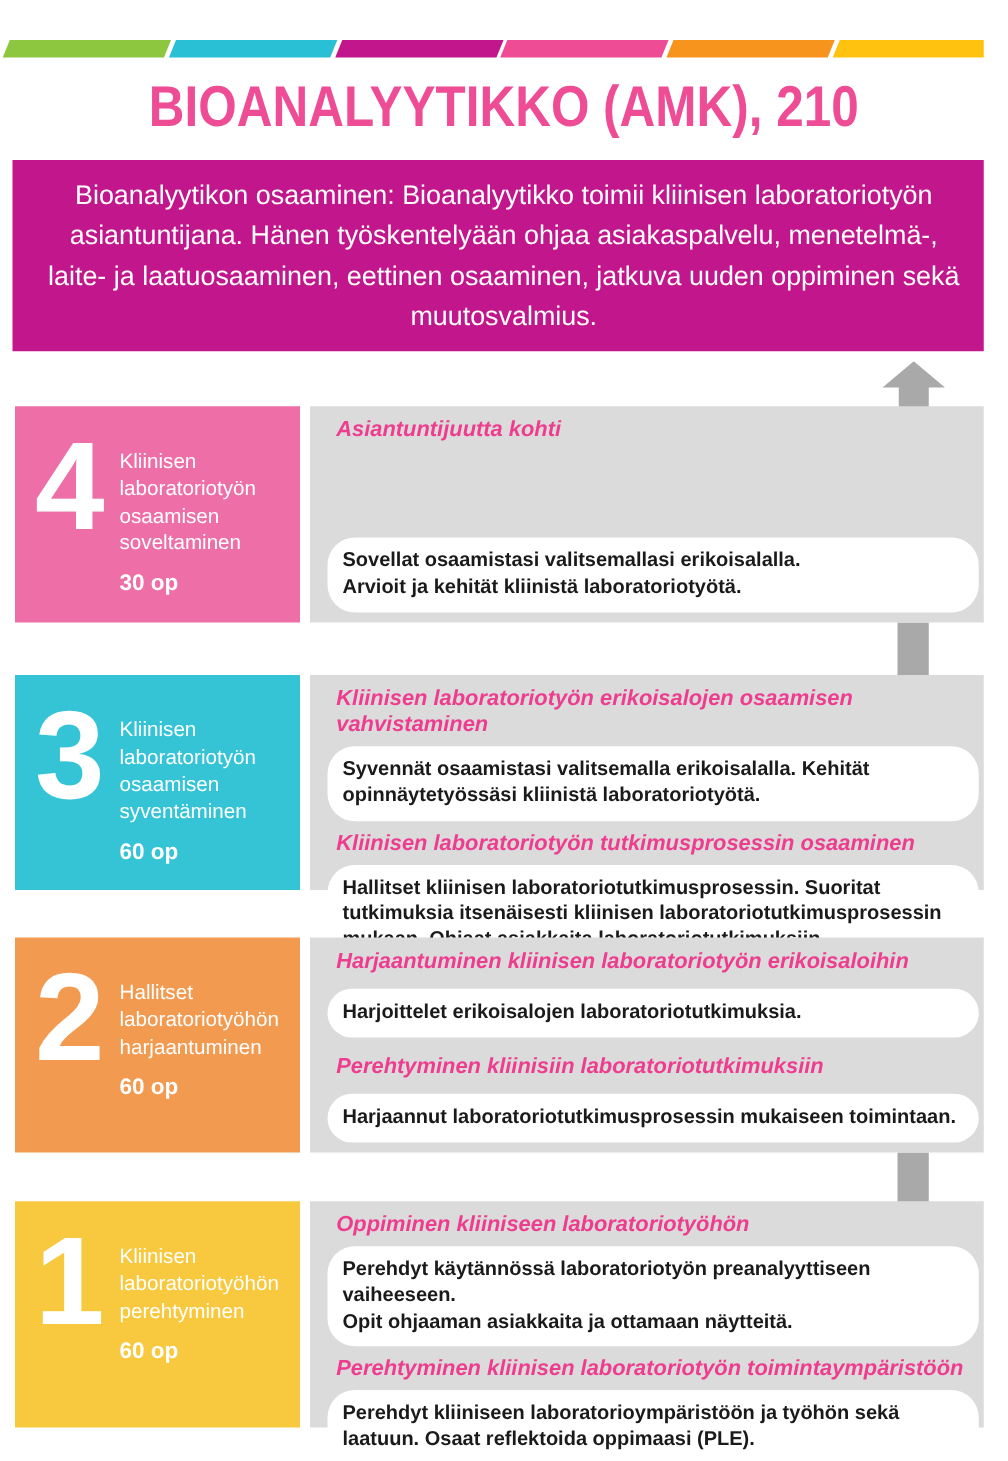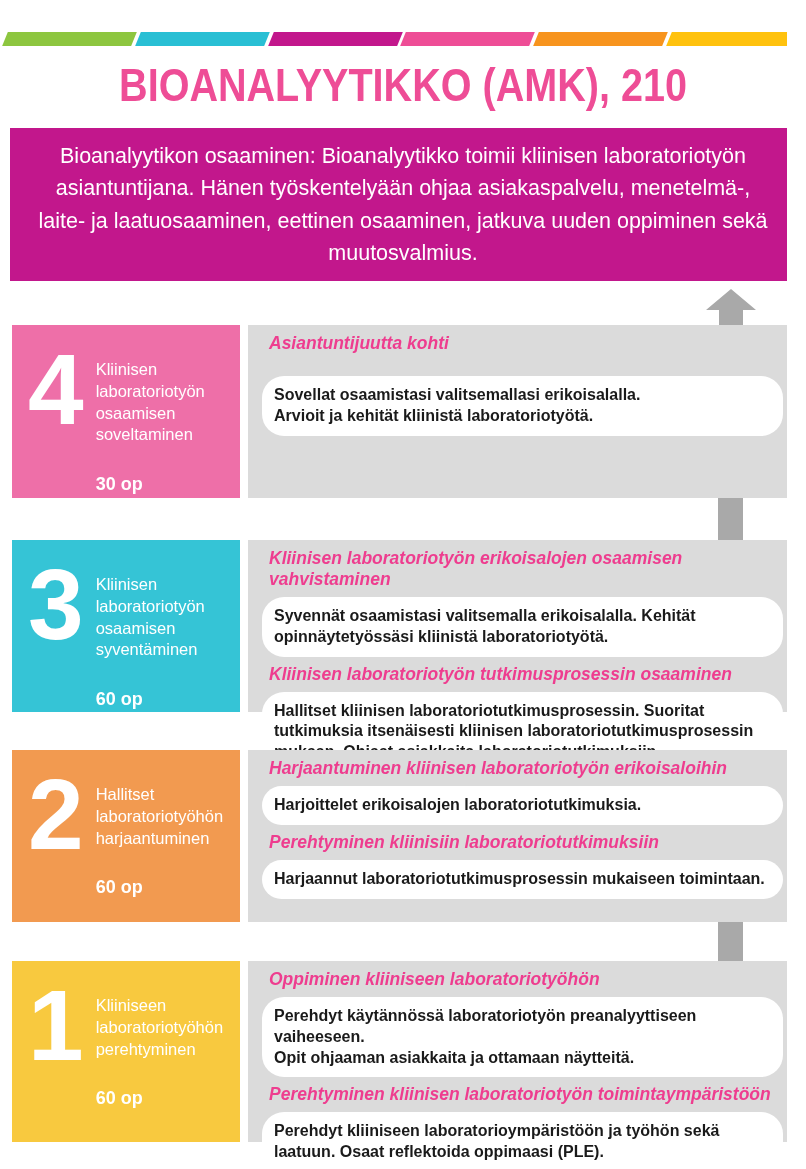--- a/index.html
+++ b/index.html
@@ -20,24 +20,24 @@
           color:#fff;display:flex;align-items:center;justify-content:flex-end;box-sizing:border-box;
           padding:16px 28px;text-align:center;font-size:21.5px;line-height:1.5;}
 
   
   .row{position:absolute;left:0;width:806px;}
   .block{position:absolute;left:12px;top:0;bottom:0;width:228px;box-sizing:border-box;
          display:flex;padding:24px 10px 0 16px;color:#fff;}
   .num{font-size:100px;font-weight:bold;line-height:.80;letter-spacing:-2px;}
   .blockcol{margin-left:14px;padding-top:10px;width:150px;}
   .blocktitle{font-weight:normal;font-size:16.5px;line-height:1.32;}
-  .credits{font-weight:bold;font-size:18px;margin-top:28px;}
+  .credits{font-weight:bold;font-size:18px;margin-top:10px;}
 
   .graybox{position:absolute;left:248px;top:0;bottom:0;width:549px;background:#DBDBDB;
-           box-sizing:border-box;display:flex;flex-direction:column;justify-content:flex-start;
+           box-sizing:border-box;display:flex;flex-direction:column;justify-content:space-between;
            padding:8px 14px;gap:7px;}
   .graybox.single{gap:22px;}
   .sec-heading{color:#EE3D8F;font-weight:bold;font-style:italic;font-size:17.5px;padding-left:7px;}
   .whitebox{background:#fff;color:#1a1a1a;font-weight:bold;font-size:16px;line-height:1.3;
             padding:9px 12px;white-space:pre-line;border-radius:22px;}
 
   
   .connector{position:absolute;left:718px;width:25px;background:#A9A9A9;}
   .flow-arrow{position:absolute;left:706px;top:289px;width:50px;height:37px;}
 </style>
@@ -113,21 +113,21 @@
       <div class="whitebox">Harjoittelet erikoisalojen laboratoriotutkimuksia.</div>
       <div class="sec-heading">Perehtyminen kliinisiin laboratoriotutkimuksiin</div>
       <div class="whitebox">Harjaannut laboratoriotutkimusprosessin mukaiseen toimintaan.</div>
     </div>
   </section>
 
   <section class="row" style="top:961px;height:181px;">
     <div class="block" style="background-color: rgb(248, 201, 63);">
       <div class="num">1</div>
       <div class="blockcol">
-        <div class="blocktitle">Kliiniseen laboratoriotyöhön perehtyminen</div>
+        <div class="blocktitle">Kliinisen laboratoriotyöhön perehtyminen</div>
         <div class="credits">60 op</div>
       </div>
     </div>
     <div class="graybox">
       <div class="sec-heading">Oppiminen kliiniseen laboratoriotyöhön</div>
       <div class="whitebox">Perehdyt käytännössä laboratoriotyön preanalyyttiseen vaiheeseen.
 Opit ohjaaman asiakkaita ja ottamaan näytteitä.</div>
       <div class="sec-heading">Perehtyminen kliinisen laboratoriotyön toimintaympäristöön</div>
       <div class="whitebox">Perehdyt kliiniseen laboratorioympäristöön ja työhön sekä laatuun. Osaat reflektoida oppimaasi (PLE).</div>
     </div>

